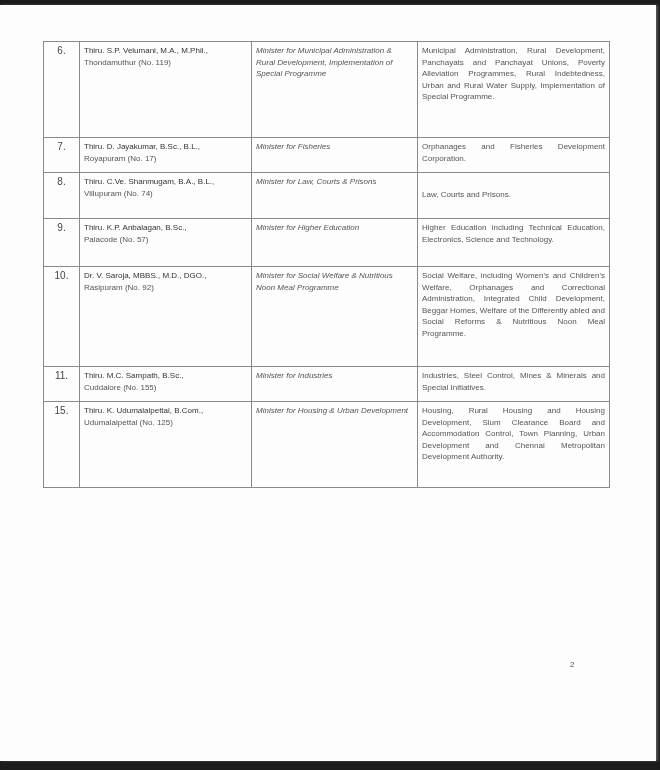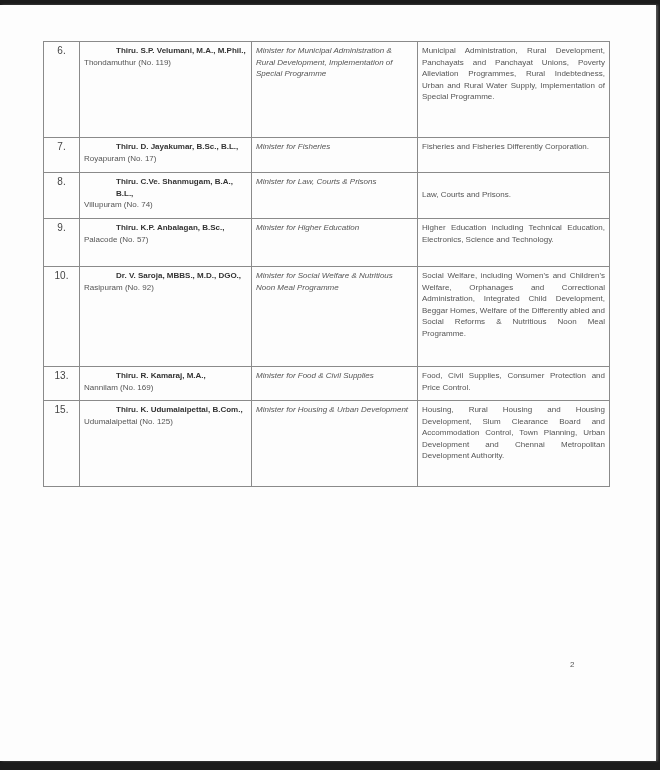--- a/index.html
+++ b/index.html
@@ -17,21 +17,21 @@
     color:#333; font-size:8px; line-height:11.5px;
   }
   table.ministers td {
     border:1px solid #8a8a8a; vertical-align:top; padding:3px 4px 4px 4px;
   }
   col.c-no { width:36px; }
   col.c-name { width:172px; }
   col.c-port { width:166px; }
   col.c-subj { width:192px; }
   td.no { text-align:center; font-size:10px; color:#444; padding-top:4px; }
-  .nm { font-weight:bold; color:#333;margin-left:32px; }
+  .nm { font-weight:normal; color:#333; }
   .const { color:#555; }
   .port { color:#555;font-style:italic; }
   .subj { color:#555; text-align:justify; }
   .page-num {
     position:absolute; left:570px; top:655px; font-size:8px; color:#555;
   }
 </style>
 </head>
 <body>
 
@@ -53,21 +53,21 @@
         <td class="port">Minister for Municipal Administration &amp; Rural Development, Implementation of Special Programme</td>
         <td class="subj">Municipal Administration, Rural Development, Panchayats and Panchayat Unions, Poverty Alleviation Programmes, Rural Indebtedness, Urban and Rural Water Supply, Implementation of Special Programme.</td>
       </tr>
       <tr style="height:35px">
         <td class="no">7.</td>
         <td>
             <div class="nm">Thiru. D. Jayakumar, B.Sc., B.L.,</div>
             <div class="const">Royapuram (No. 17)</div>
           </td>
         <td class="port">Minister for Fisheries</td>
-        <td class="subj">Fisheries and Fisheries Differently Corporation.</td>
+        <td class="subj">Orphanages and Fisheries Development Corporation.</td>
       </tr>
       <tr style="height:46px">
         <td class="no">8.</td>
         <td>
             <div class="nm">Thiru. C.Ve. Shanmugam, B.A., B.L.,</div>
             <div class="const">Villupuram (No. 74)</div>
           </td>
         <td class="port">Minister for Law, Courts &amp; Prisons</td>
         <td class="subj" style="vertical-align:middle">Law, Courts and Prisons.</td>
       </tr>
@@ -82,28 +82,28 @@
       </tr>
       <tr style="height:100px">
         <td class="no">10.</td>
         <td>
             <div class="nm">Dr. V. Saroja, MBBS., M.D., DGO.,</div>
             <div class="const">Rasipuram (No. 92)</div>
           </td>
         <td class="port">Minister for Social Welfare &amp; Nutritious Noon Meal Programme</td>
         <td class="subj">Social Welfare, including Women's and Children's Welfare, Orphanages and Correctional Administration, Integrated Child Development, Beggar Homes, Welfare of the Differently abled and Social Reforms &amp; Nutritious Noon Meal Programme.</td>
       </tr>
-      <tr style="height:34px">
-        <td class="no">13.</td>
+      <tr style="height:35px">
+        <td class="no">11.</td>
         <td>
-            <div class="nm">Thiru. R. Kamaraj, M.A.,</div>
-            <div class="const">Nannilam (No. 169)</div>
+            <div class="nm">Thiru. M.C. Sampath, B.Sc.,</div>
+            <div class="const">Cuddalore (No. 155)</div>
           </td>
-        <td class="port">Minister for Food &amp; Civil Supplies</td>
-        <td class="subj">Food, Civil Supplies, Consumer Protection and Price Control.</td>
+        <td class="port">Minister for Industries</td>
+        <td class="subj">Industries, Steel Control, Mines &amp; Minerals and Special Initiatives.</td>
       </tr>
       <tr style="height:86px">
         <td class="no">15.</td>
         <td>
             <div class="nm">Thiru. K. Udumalaipettai, B.Com.,</div>
             <div class="const">Udumalaipettai (No. 125)</div>
           </td>
         <td class="port">Minister for Housing &amp; Urban Development</td>
         <td class="subj">Housing, Rural Housing and Housing Development, Slum Clearance Board and Accommodation Control, Town Planning, Urban Development and Chennai Metropolitan Development Authority.</td>
       </tr>

